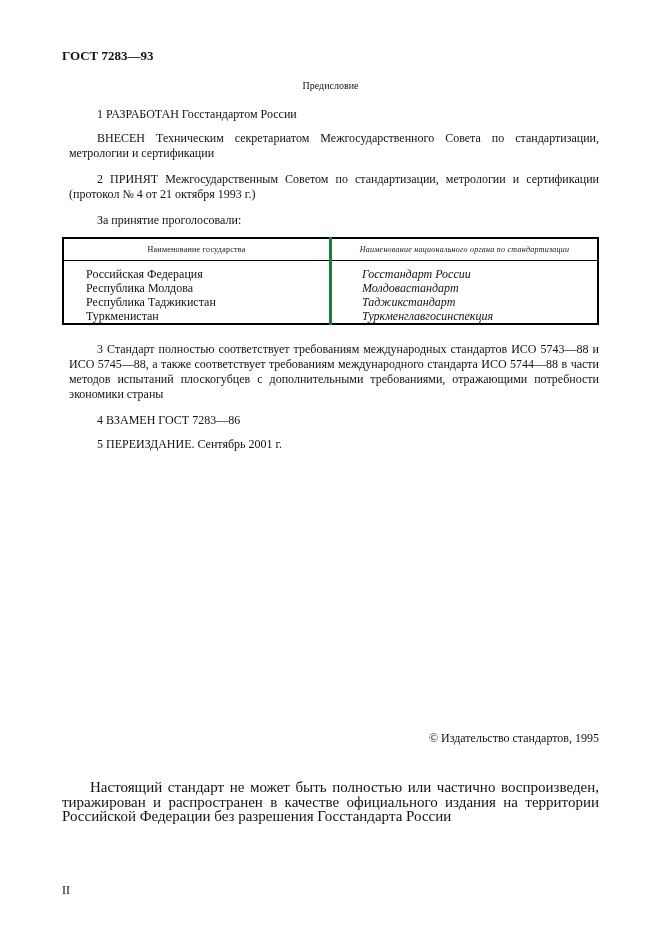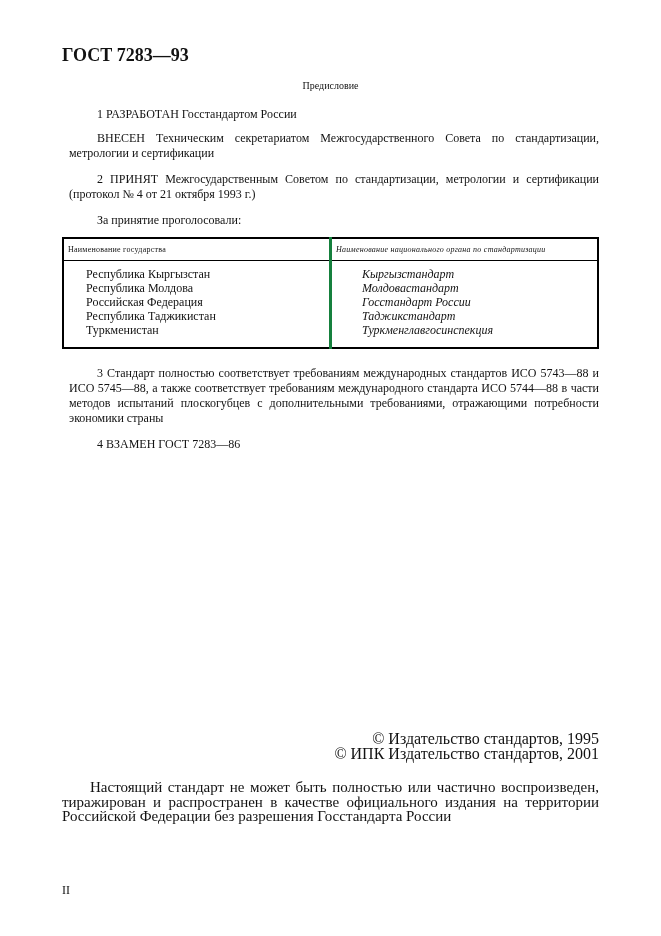--- a/index.html
+++ b/index.html
@@ -13,21 +13,21 @@
     overflow: hidden;
   }
   .page {
     position: absolute;
     left: 62px;
     top: 48px;
     width: 537px;
   }
   .doc-number {
     font-weight: bold;
-    font-size: 18px;
+    font-size: 13px;
     line-height: 15px;
     margin: 0 0 15px 0;
   }
   .title {
     text-align: center;
     font-size: 10px;
     line-height: 15px;
     margin: 0 0 14px 0;
   }
   p.body-par {
@@ -42,44 +42,44 @@
     width: 100%;
     border-collapse: collapse;
     border: 2px solid #000;
     table-layout: fixed;
     margin: 7px 0 17px 0;
   }
   table.countries th {
     border-bottom: 1px solid #000;
     font-size: 8px;
     font-weight: normal;
-    text-align: left;
+    text-align: center;
     padding: 6px 4px;
     letter-spacing: 0.25px;
   }
   table.countries th + th,
   table.countries td + td { border-left: 3px solid #15803d; font-style: italic; }
   table.countries td {
     font-size: 12px;
     line-height: 14px;
     padding: 0 4px 0 22px;
     vertical-align: top;
     white-space: nowrap;
     overflow: hidden;
   }
   table.countries td + td { padding-left: 30px; }
   table.countries tbody tr:first-child td { padding-top: 6px; }
-  table.countries tbody tr:last-child td { padding-bottom: 10px; }
+  table.countries tbody tr:last-child td { }
   .copyright-block {
     position: absolute;
     left: 62px;
     top: 731px;
     width: 537px;
     text-align: right;
-    font-size: 16px;
+    font-size: 12px;
     line-height: 15px;
   }
   .footer-note {
     position: absolute;
     left: 62px;
     top: 780px;
     width: 537px;
     font-size: 15px;
     line-height: 14.5px;
     text-indent: 28px;
@@ -113,49 +113,45 @@
 
   <table class="countries">
     <thead>
       <tr>
         <th>Наименование государства</th>
         <th>Наименование национального органа по стандартизации</th>
       </tr>
     </thead>
     <tbody>
       <tr>
-        <td>Республика Кыргызстан</td>
-        <td>Кыргызстандарт</td>
+        <td>Российская Федерация</td>
+        <td>Госстандарт России</td>
       </tr>
       <tr>
         <td>Республика Молдова</td>
         <td>Молдовастандарт</td>
-      </tr>
-      <tr>
-        <td>Российская Федерация</td>
-        <td>Госстандарт России</td>
       </tr>
       <tr>
         <td>Республика Таджикистан</td>
         <td>Таджикстандарт</td>
       </tr>
       <tr>
         <td>Туркменистан</td>
         <td>Туркменглавгосинспекция</td>
       </tr>
     </tbody>
   </table>
 
   <p class="body-par gap-after">3  Стандарт полностью соответствует требованиям международных стандартов ИСО 5743—88 и ИСО 5745—88, а также соответствует требованиям международного стандарта ИСО 5744—88 в части методов испытаний плоскогубцев с дополнительными требованиями, отражающими потребности экономики страны</p>
 
   <p class="body-par">4  ВЗАМЕН ГОСТ 7283—86</p>
 
+  <p class="body-par">5  ПЕРЕИЗДАНИЕ. Сентябрь 2001 г.</p>
 
 </div>
 
 <div class="copyright-block">
   <div>© Издательство стандартов, 1995</div>
-  <div>© ИПК Издательство стандартов, 2001</div>
 </div>
 
 <div class="footer-note">Настоящий стандарт не может быть полностью или частично воспроизведен, тиражирован и распространен в качестве официального издания на территории Российской Федерации без разрешения Госстандарта России</div>
 
 <div class="page-number">II</div>
 
 </body></html>

